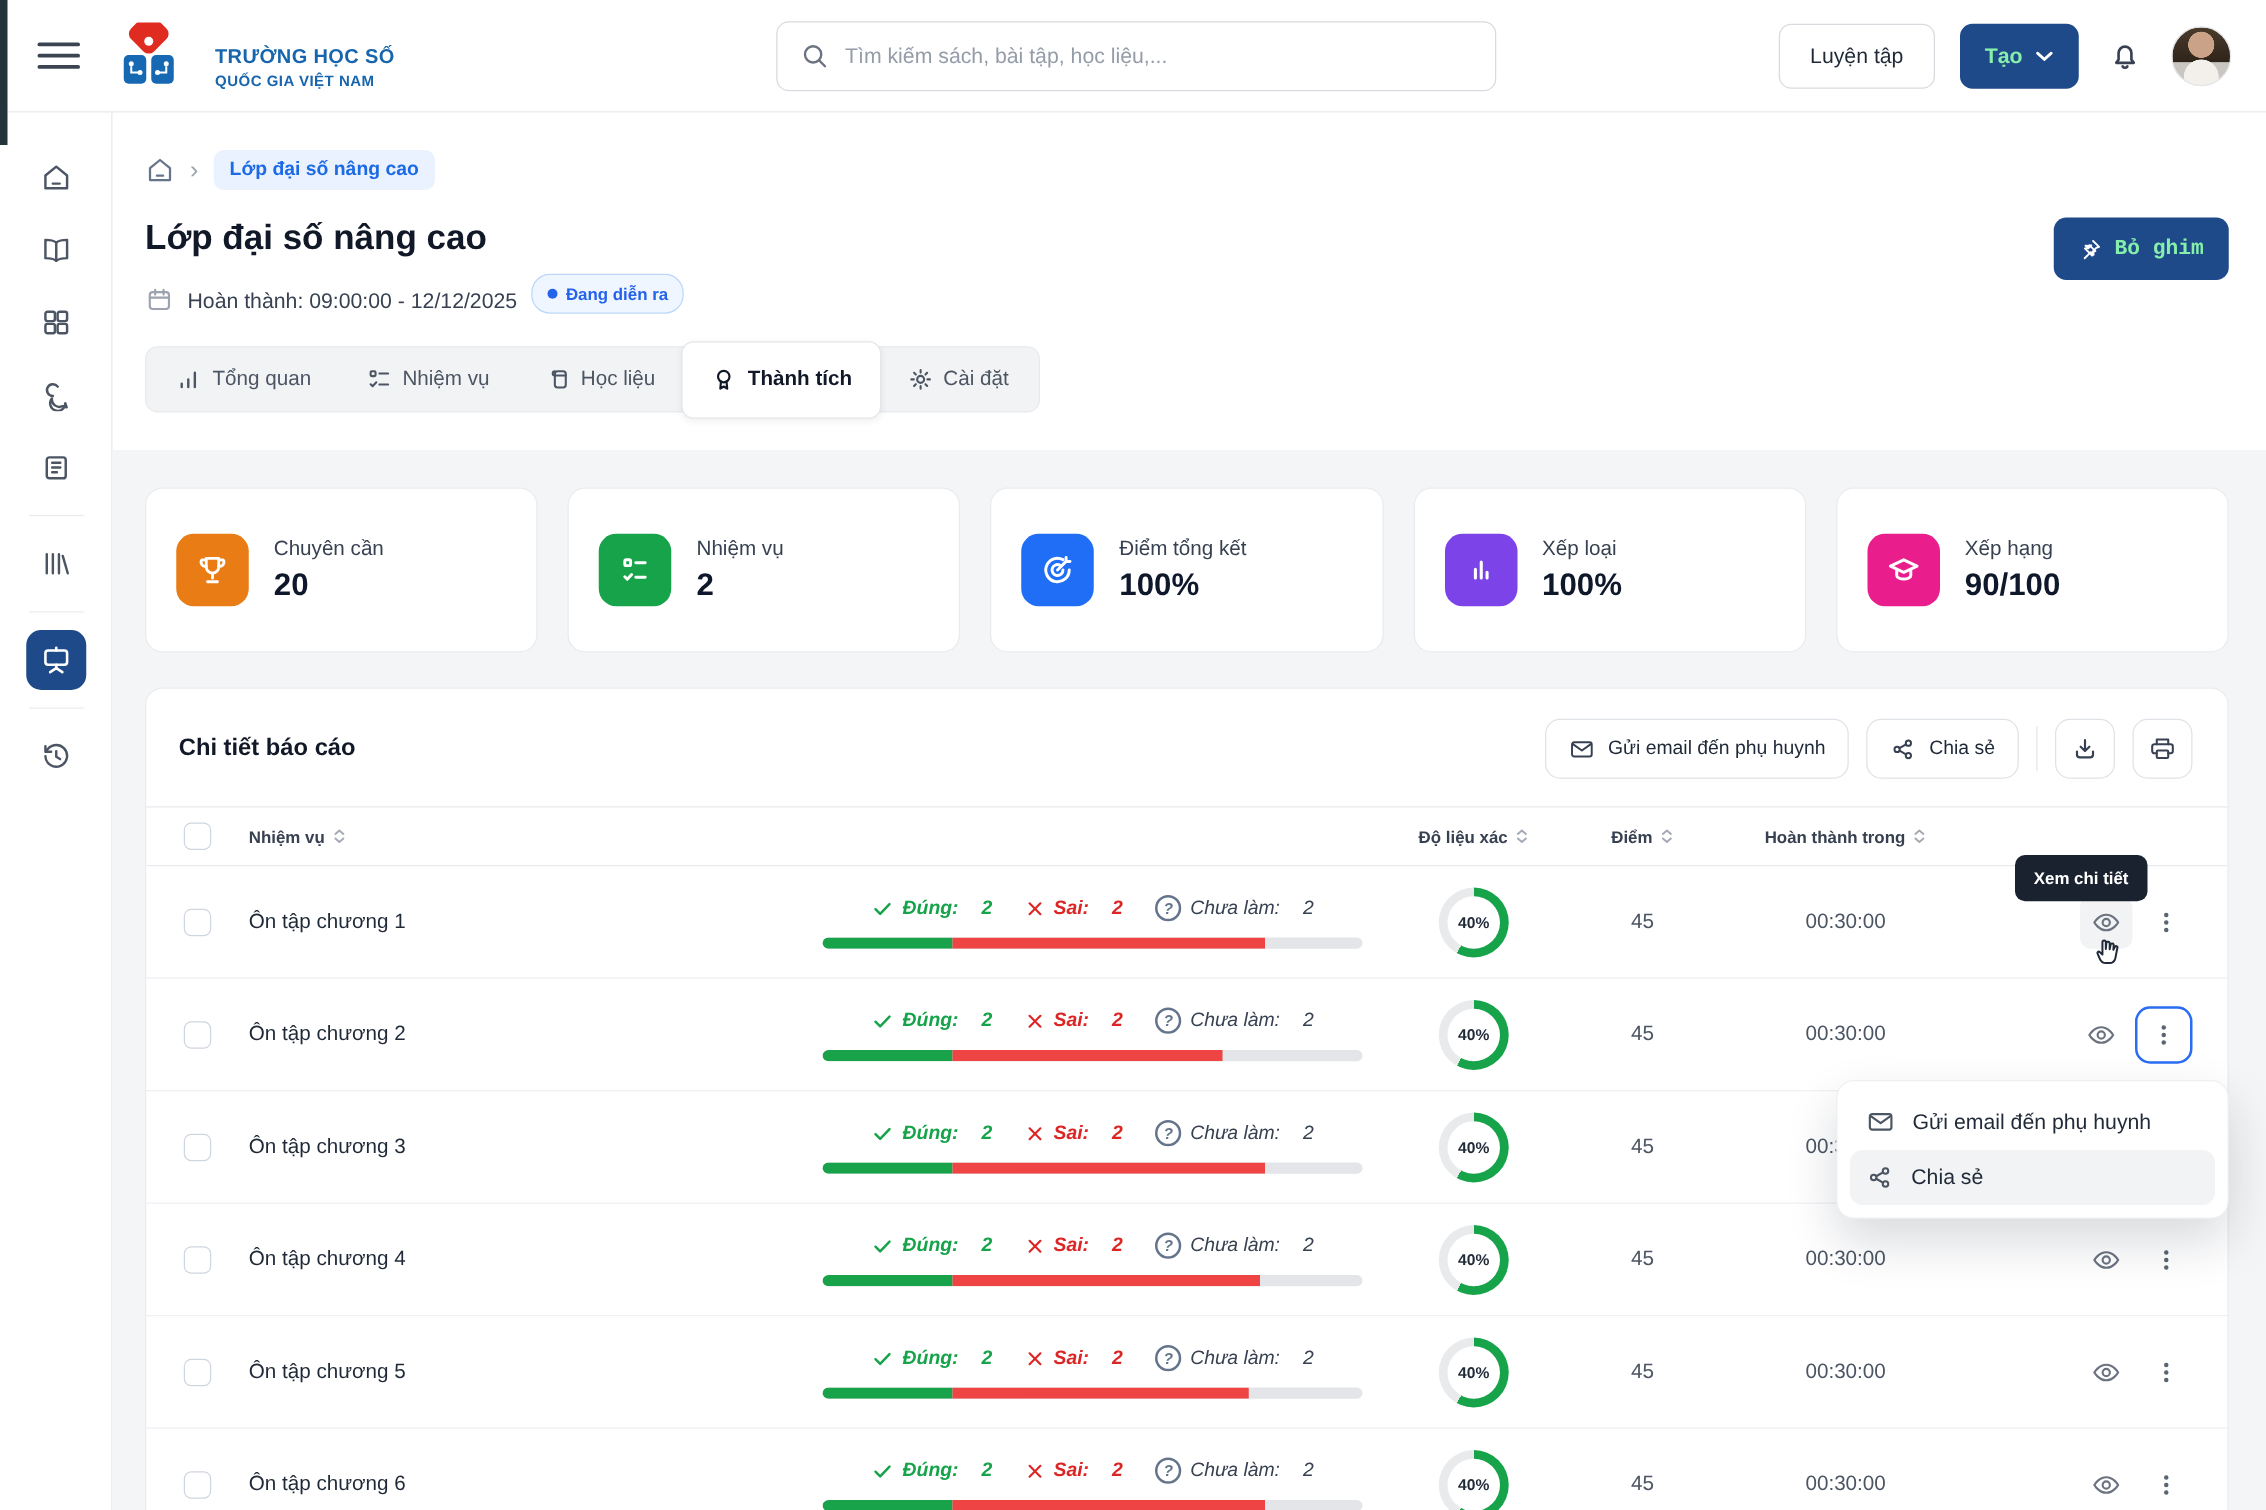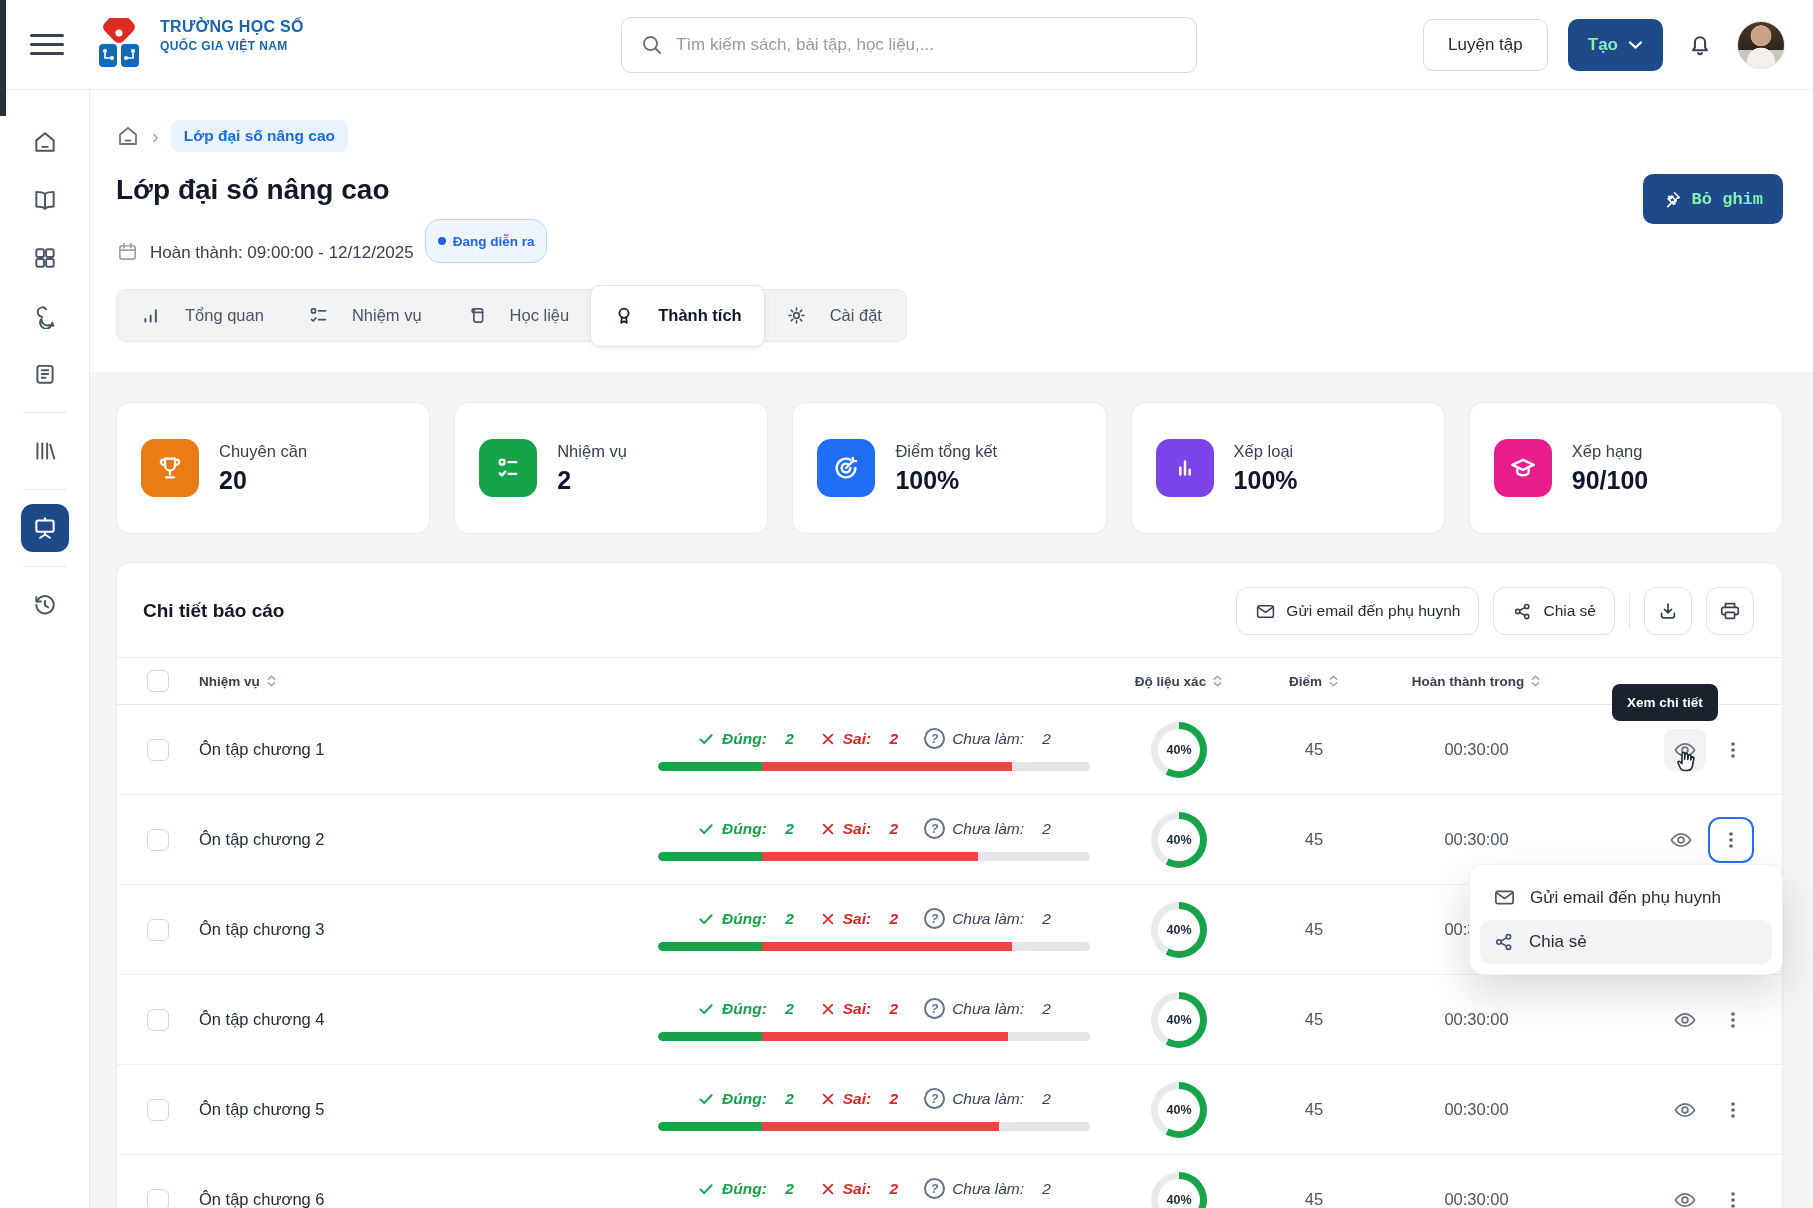--- a/index.html
+++ b/index.html
@@ -4,21 +4,21 @@
 <style>
   * { margin:0; padding:0; box-sizing:border-box; }
   html,body { background:#e9eaec; }
   body { font-family:"Liberation Sans","DejaVu Sans",sans-serif; color:#1f2937; }
   #app { position:relative; width:1813px; height:1208px; background:#fff; overflow:hidden; }
 
   
   .topbar { height:90px; background:#fff; border-bottom:1px solid #e7e9ec; display:flex; align-items:center; padding:0 28px 0 30px; position:relative; z-index:5; }
   .hamburger { width:34px; height:34px; display:flex; flex-direction:column; justify-content:center; gap:6px; cursor:pointer; margin-right:26px; }
   .hamburger span { display:block; height:3px; border-radius:2px; background:#3b4450; }
-  .brand { display:flex; align-items:flex-start; gap:12px; }
+  .brand { display:flex; align-items:flex-end; gap:24px; }
   .brand-text .t1 { font-size:16px; font-weight:bold; color:#1765ad; letter-spacing:.3px; }
   .brand-text .t2 { font-size:12px; font-weight:bold; color:#1765ad; margin-top:3px; letter-spacing:.4px; }
   .search { position:absolute; left:621px; top:17px; width:576px; height:56px; border:1px solid #d7dade; border-radius:10px; background:#fff; display:flex; align-items:center; padding:0 18px; gap:12px; }
   .search input { border:0; outline:0; flex:1; font-size:17px; font-family:inherit; color:#374151; background:transparent; }
   .search input::placeholder { color:#949ca8; }
   .top-right { margin-left:auto; display:flex; align-items:center; gap:20px; }
   .btn-outline { height:52px; padding:0 24px; border:1px solid #d7dade; border-radius:10px; background:#fff; font-size:17px; font-weight:500; color:#1f2937; display:flex; align-items:center; cursor:pointer; font-family:inherit; }
   .btn-primary { height:52px; padding:0 20px; border:0; border-radius:10px; background:#1e4a89; color:#86efac; font-size:17px; font-weight:bold; display:flex; align-items:center; gap:10px; cursor:pointer; font-family:inherit; }
   .bell { width:34px; height:34px; display:flex; align-items:center; justify-content:center; cursor:pointer; }
   .avatar { width:48px; height:48px; border-radius:50%; cursor:pointer; background:
@@ -37,26 +37,26 @@
 
   main { flex:1; padding:0 30px 0 26px; overflow:hidden; }
 
   
   .crumbs { margin-top:30px; display:flex; align-items:center; gap:12px; }
   .crumb-pill { background:#e9f2fe; color:#1d6ae5; font-weight:bold; font-size:15.5px; padding:7px 13px; border-radius:8px; cursor:pointer; }
   .crumb-sep { color:#9ca3af; font-size:20px; line-height:1; }
   .title-row { margin-top:22px; display:flex; align-items:flex-start; justify-content:space-between; }
   h1 { font-size:28px; font-weight:bold; color:#111827; }
   .meta-row { margin-top:13px; display:flex; align-items:flex-end; gap:11px; color:#374151; font-size:17px; }
-  .badge { display:flex; align-items:center; gap:7px; border:1px solid #bcd7fb; background:#eff6ff; color:#2563eb; font-size:13.5px; font-weight:bold; height:44px; padding:0 12px; border-radius:15px; }
+  .badge { display:flex; align-items:center; gap:7px; border:1px solid #bcd7fb; background:#eff6ff; color:#2563eb; font-size:13.5px; font-weight:bold; height:32px; padding:0 12px; border-radius:15px; }
   .badge .dot { width:8px; height:8px; border-radius:50%; background:#2563eb; }
 
   
   .tabs { margin-top:26px; display:inline-flex; align-items:center; background:#f2f3f5; border:1px solid #e7e9ec; border-radius:10px; padding:0 2px; height:53px; }
-  .tab { display:flex; align-items:center; gap:23px; padding:0 22px; font-size:16.5px; color:#4b5563; height:100%; cursor:pointer; white-space:nowrap; }
+  .tab { display:flex; align-items:center; gap:8px; padding:0 22px; font-size:16.5px; color:#4b5563; height:100%; cursor:pointer; white-space:nowrap; }
   .tab.active { background:#fff; border:1px solid #e3e5e9; border-radius:10px; height:62px; margin:0 -1px; color:#111827; font-weight:bold; box-shadow:0 2px 6px rgba(15,23,42,.06); position:relative; z-index:2; }
 
   
   .band { margin:30px -30px 0 -26px; padding:30px 30px 40px 26px; background:#f4f5f6; min-height:820px; }
 
   .cards { display:flex; gap:24px; }
   .card { flex:1; background:#fff; border:1px solid #e9ebee; border-radius:14px; height:132px; display:flex; align-items:center; gap:20px; padding:0 24px; }
   .cicon { width:58px; height:58px; border-radius:14px; display:flex; align-items:center; justify-content:center; color:#fff; flex-shrink:0; }
   .c1{background:#ea7c16}.c2{background:#17a34a}.c3{background:#1f6ef5}.c4{background:#7c44e8}.c5{background:#e91d8c}
   .clabel { font-size:16.5px; color:#374151; }

